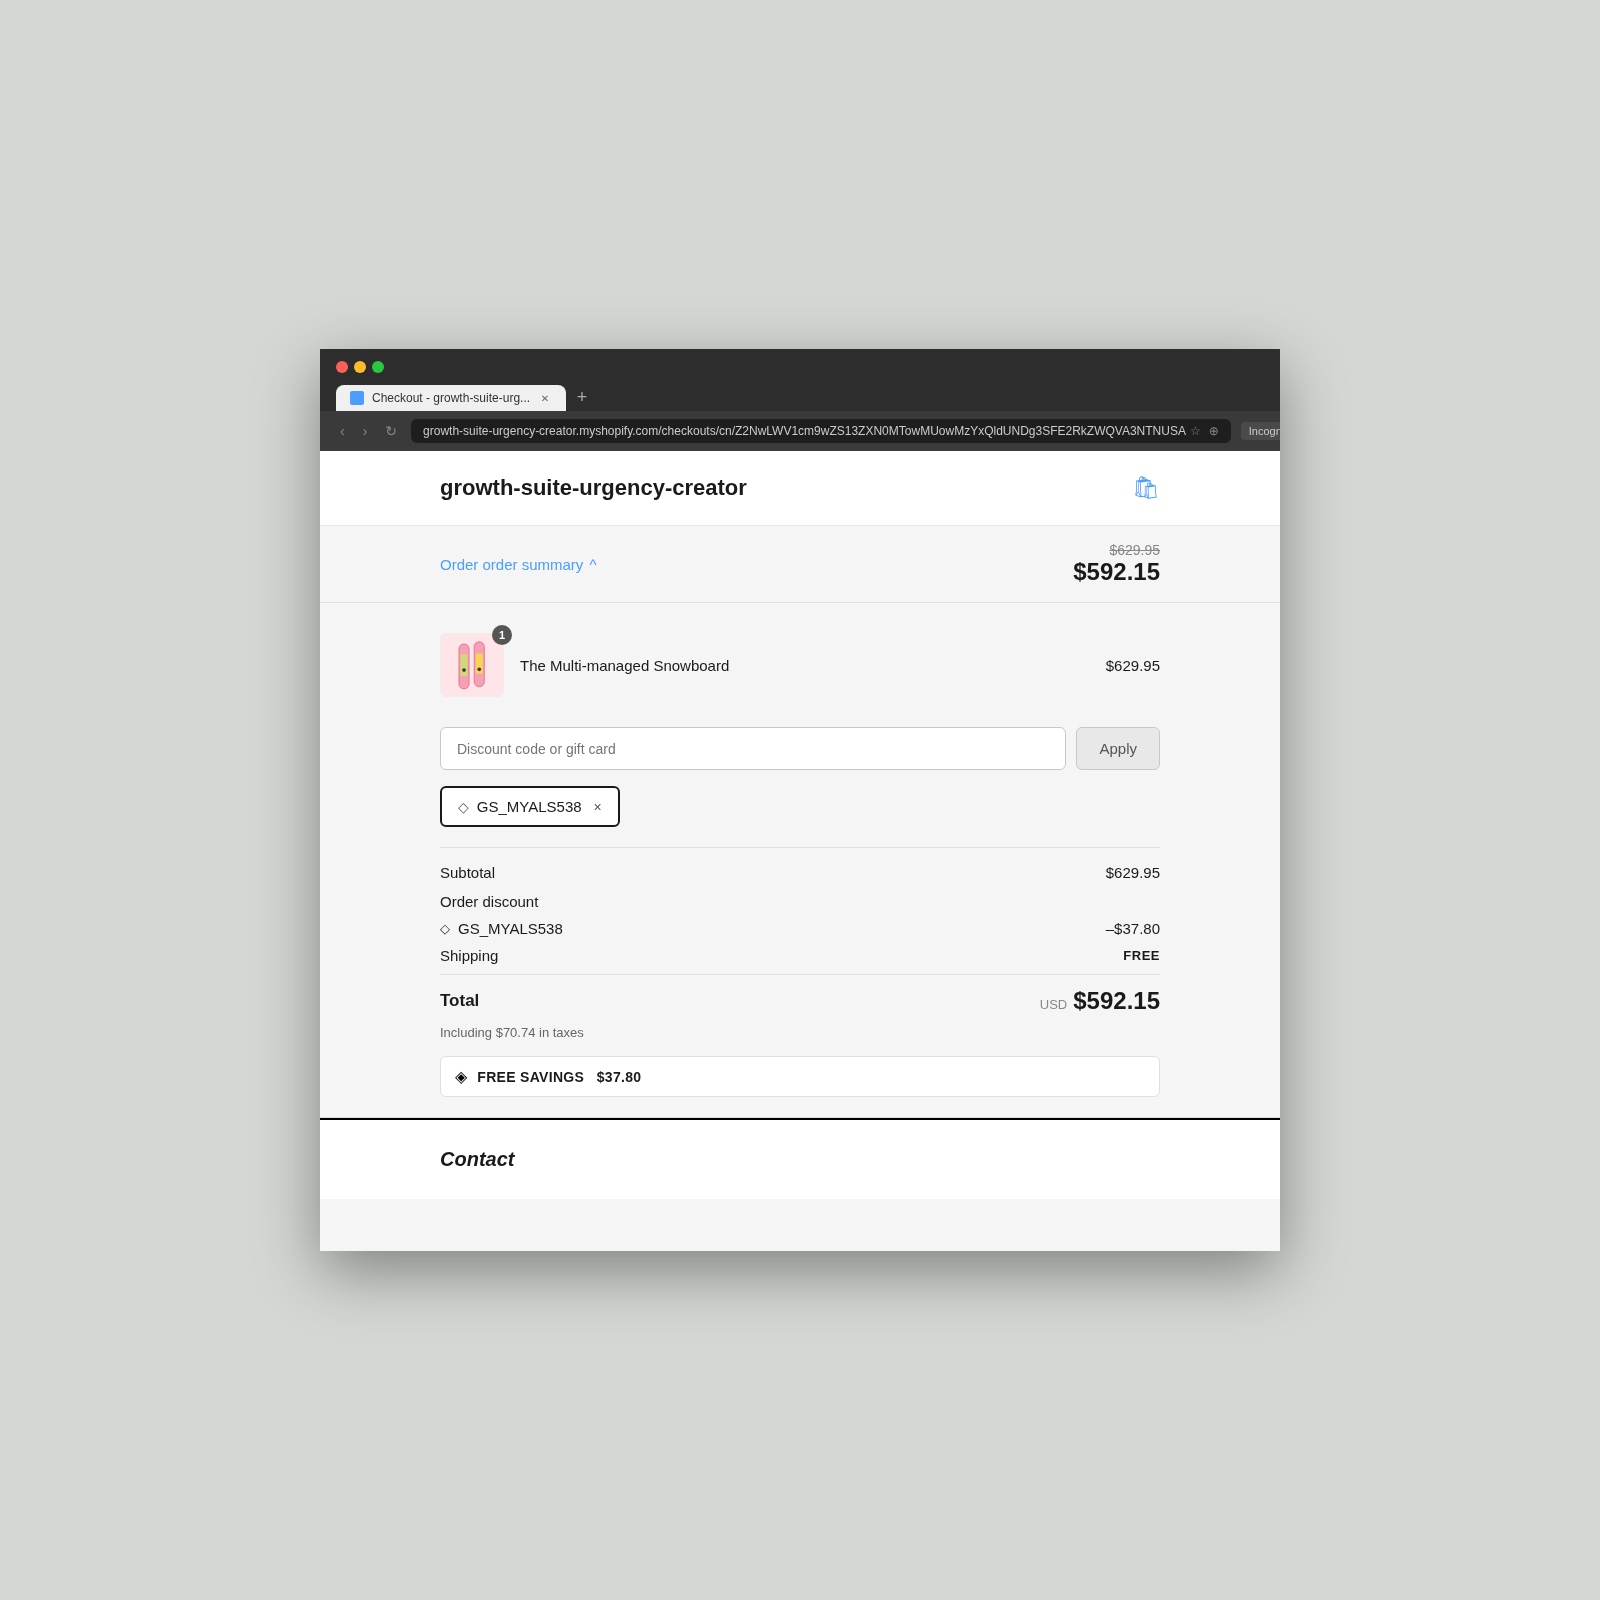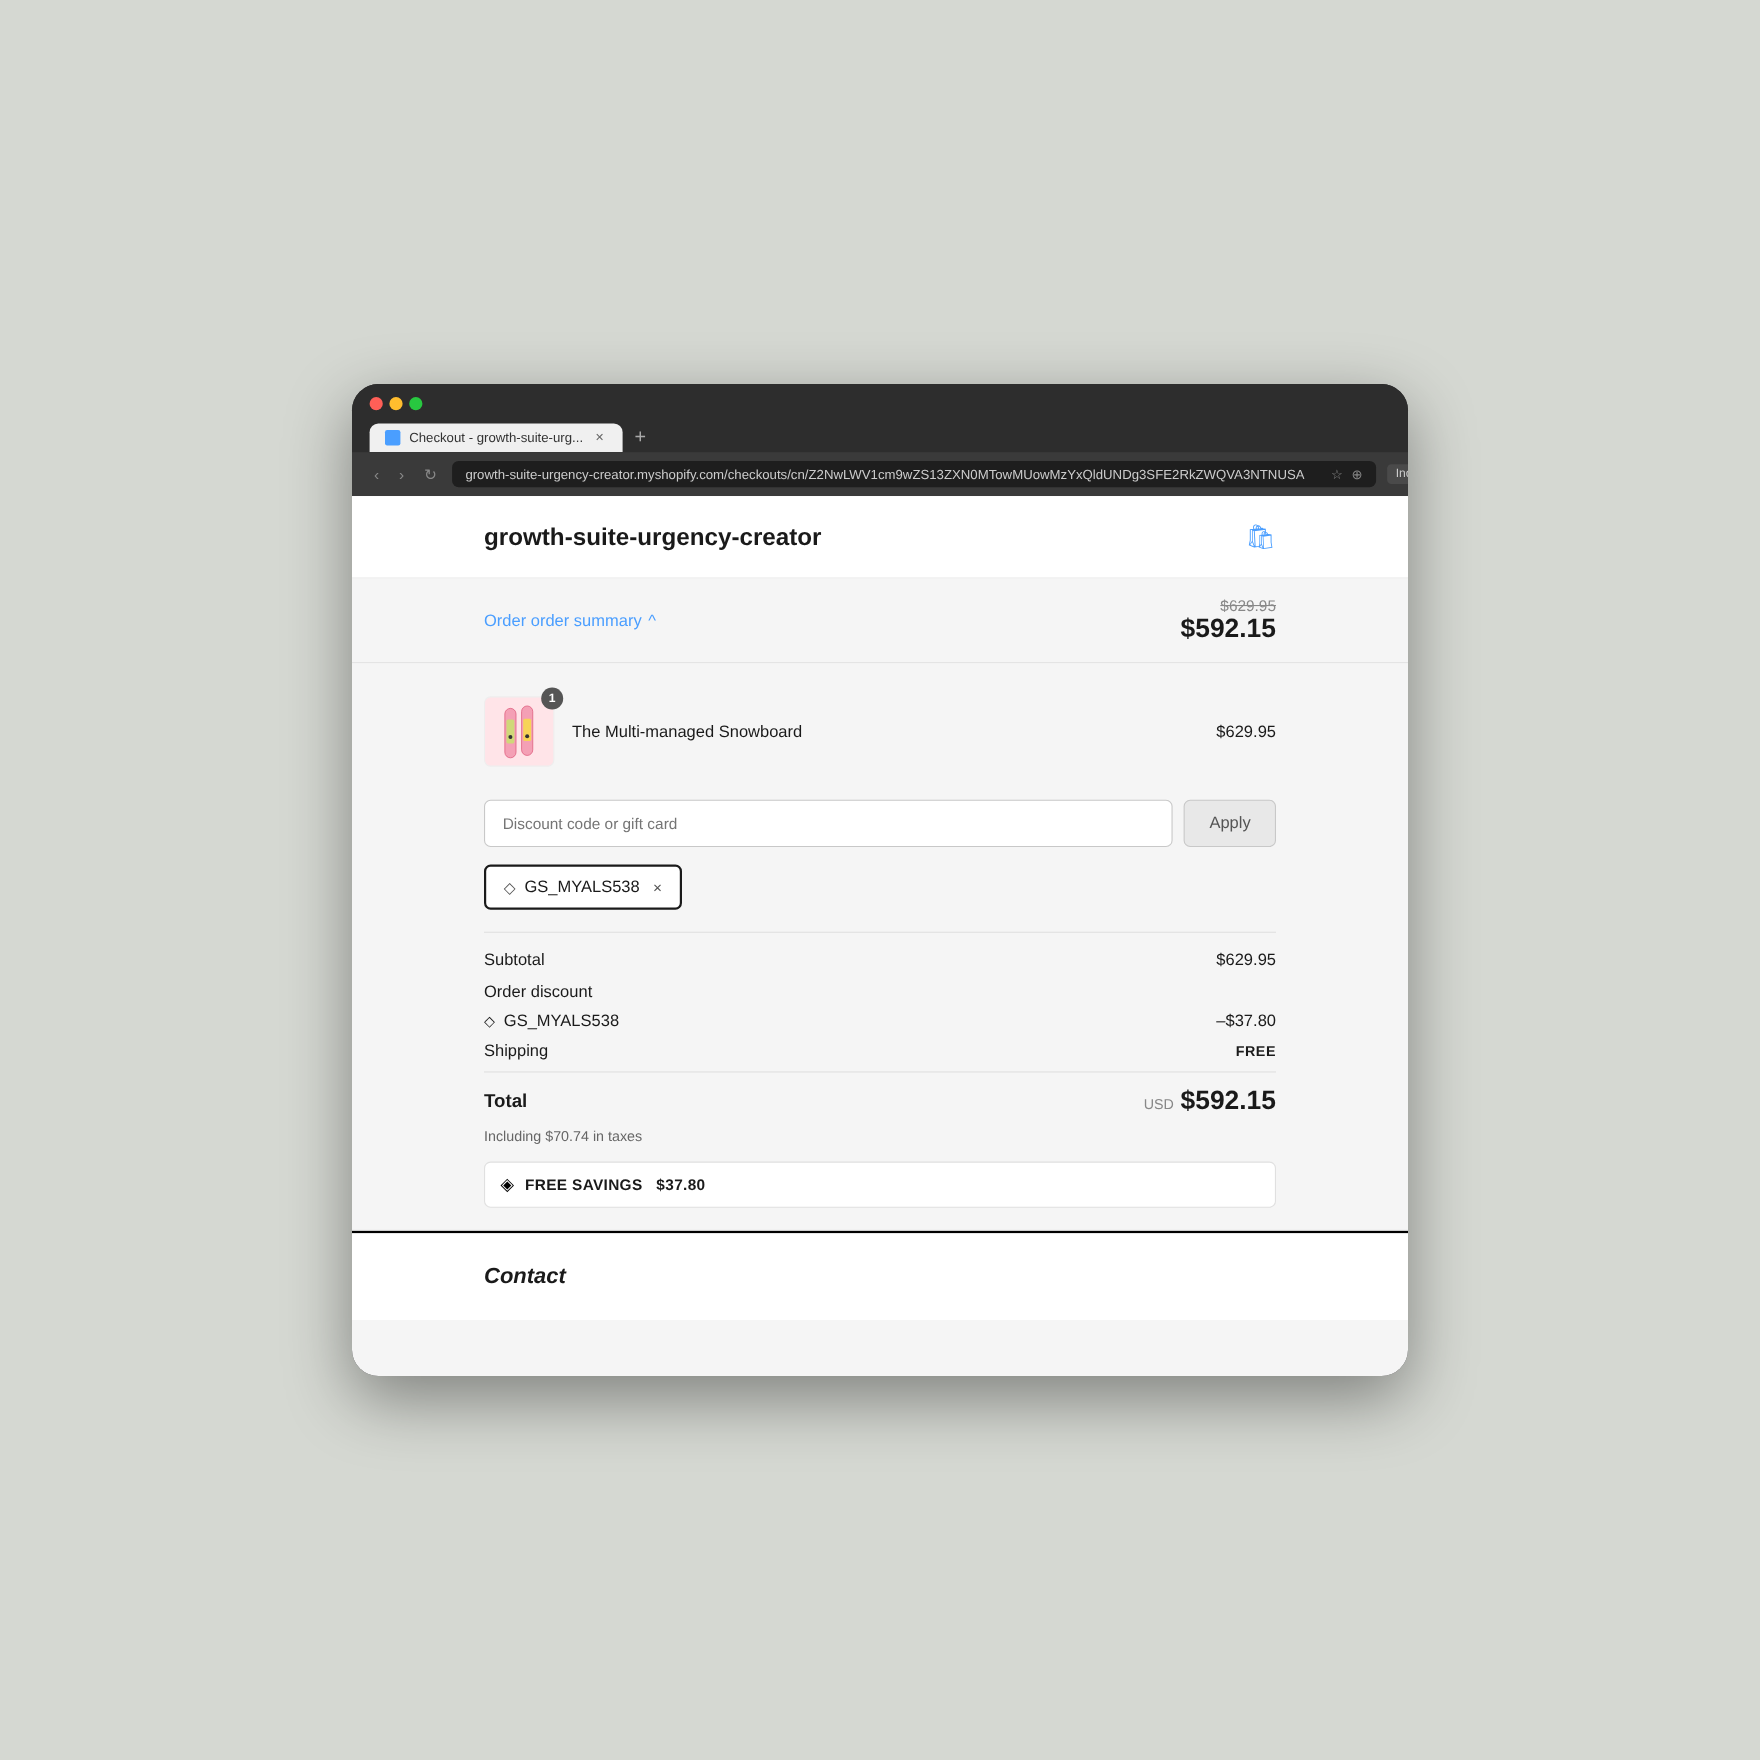--- a/index.html
+++ b/index.html
@@ -9,21 +9,21 @@
       display: flex;
       justify-content: center;
       align-items: center;
       min-height: 100vh;
       font-family: -apple-system, BlinkMacSystemFont, 'Segoe UI', Helvetica, Arial, sans-serif;
     }
 
     .browser-window {
       width: 960px;
       background: #1e1e1e;
-      border-radius: 24px;
+      border-radius: 0;
       overflow: hidden;
       box-shadow: 0 20px 60px rgba(0,0,0,0.4);
     }
 
     
     .browser-chrome {
       background: #2d2d2d;
       padding: 12px 16px 0 16px;
     }
 
@@ -115,21 +115,21 @@
       padding: 2px 4px;
     }
 
     .url-bar {
       flex: 1;
       background: #1e1e1e;
       border-radius: 6px;
       padding: 5px 12px;
       display: flex;
       align-items: center;
-      gap: 24px;
+      gap: 4px;
     }
 
     .url-text {
       font-size: 12px;
       color: #ccc;
       flex: 1;
       overflow: hidden;
       text-overflow: ellipsis;
       white-space: nowrap;
     }

